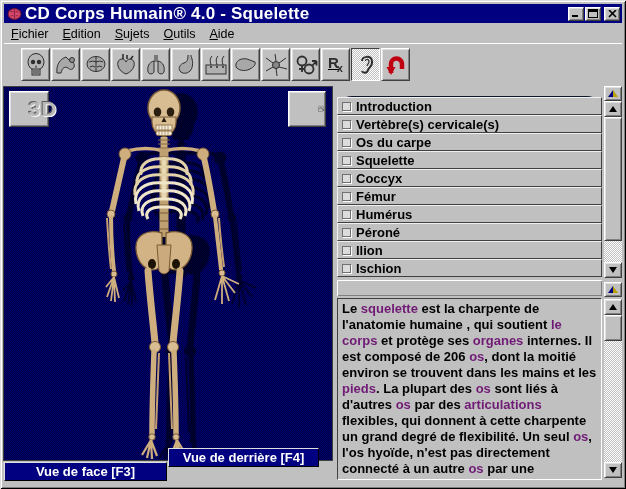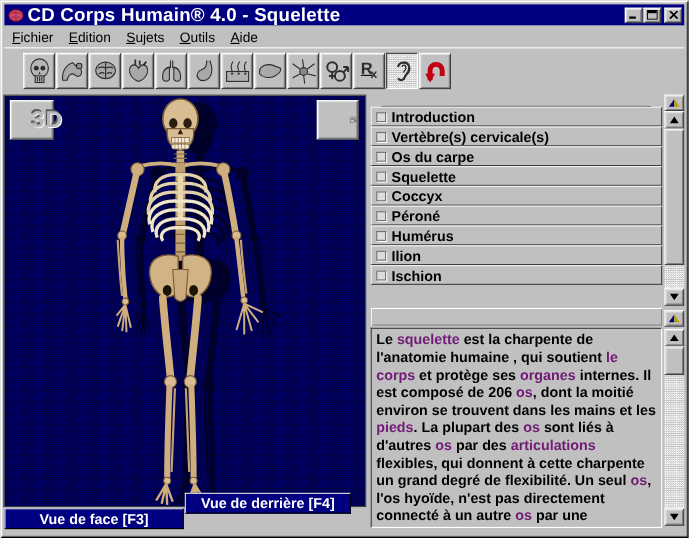--- a/index.html
+++ b/index.html
@@ -312,25 +312,29 @@
       <div class="topic-row">
         <span class="topic-check"></span>
         <span>Squelette</span>
       </div>
       <div class="topic-row">
         <span class="topic-check"></span>
         <span>Coccyx</span>
       </div>
       <div class="topic-row">
         <span class="topic-check"></span>
+        <span>Fémur</span>
+      </div>
+      <div class="topic-row">
+        <span class="topic-check"></span>
+        <span>Humérus</span>
+      </div>
+      <div class="topic-row">
+        <span class="topic-check"></span>
         <span>Péroné</span>
-      </div>
-      <div class="topic-row">
-        <span class="topic-check"></span>
-        <span>Humérus</span>
       </div>
       <div class="topic-row">
         <span class="topic-check"></span>
         <span>Ilion</span>
       </div>
       <div class="topic-row">
         <span class="topic-check"></span>
         <span>Ischion</span>
       </div>
     </div>

